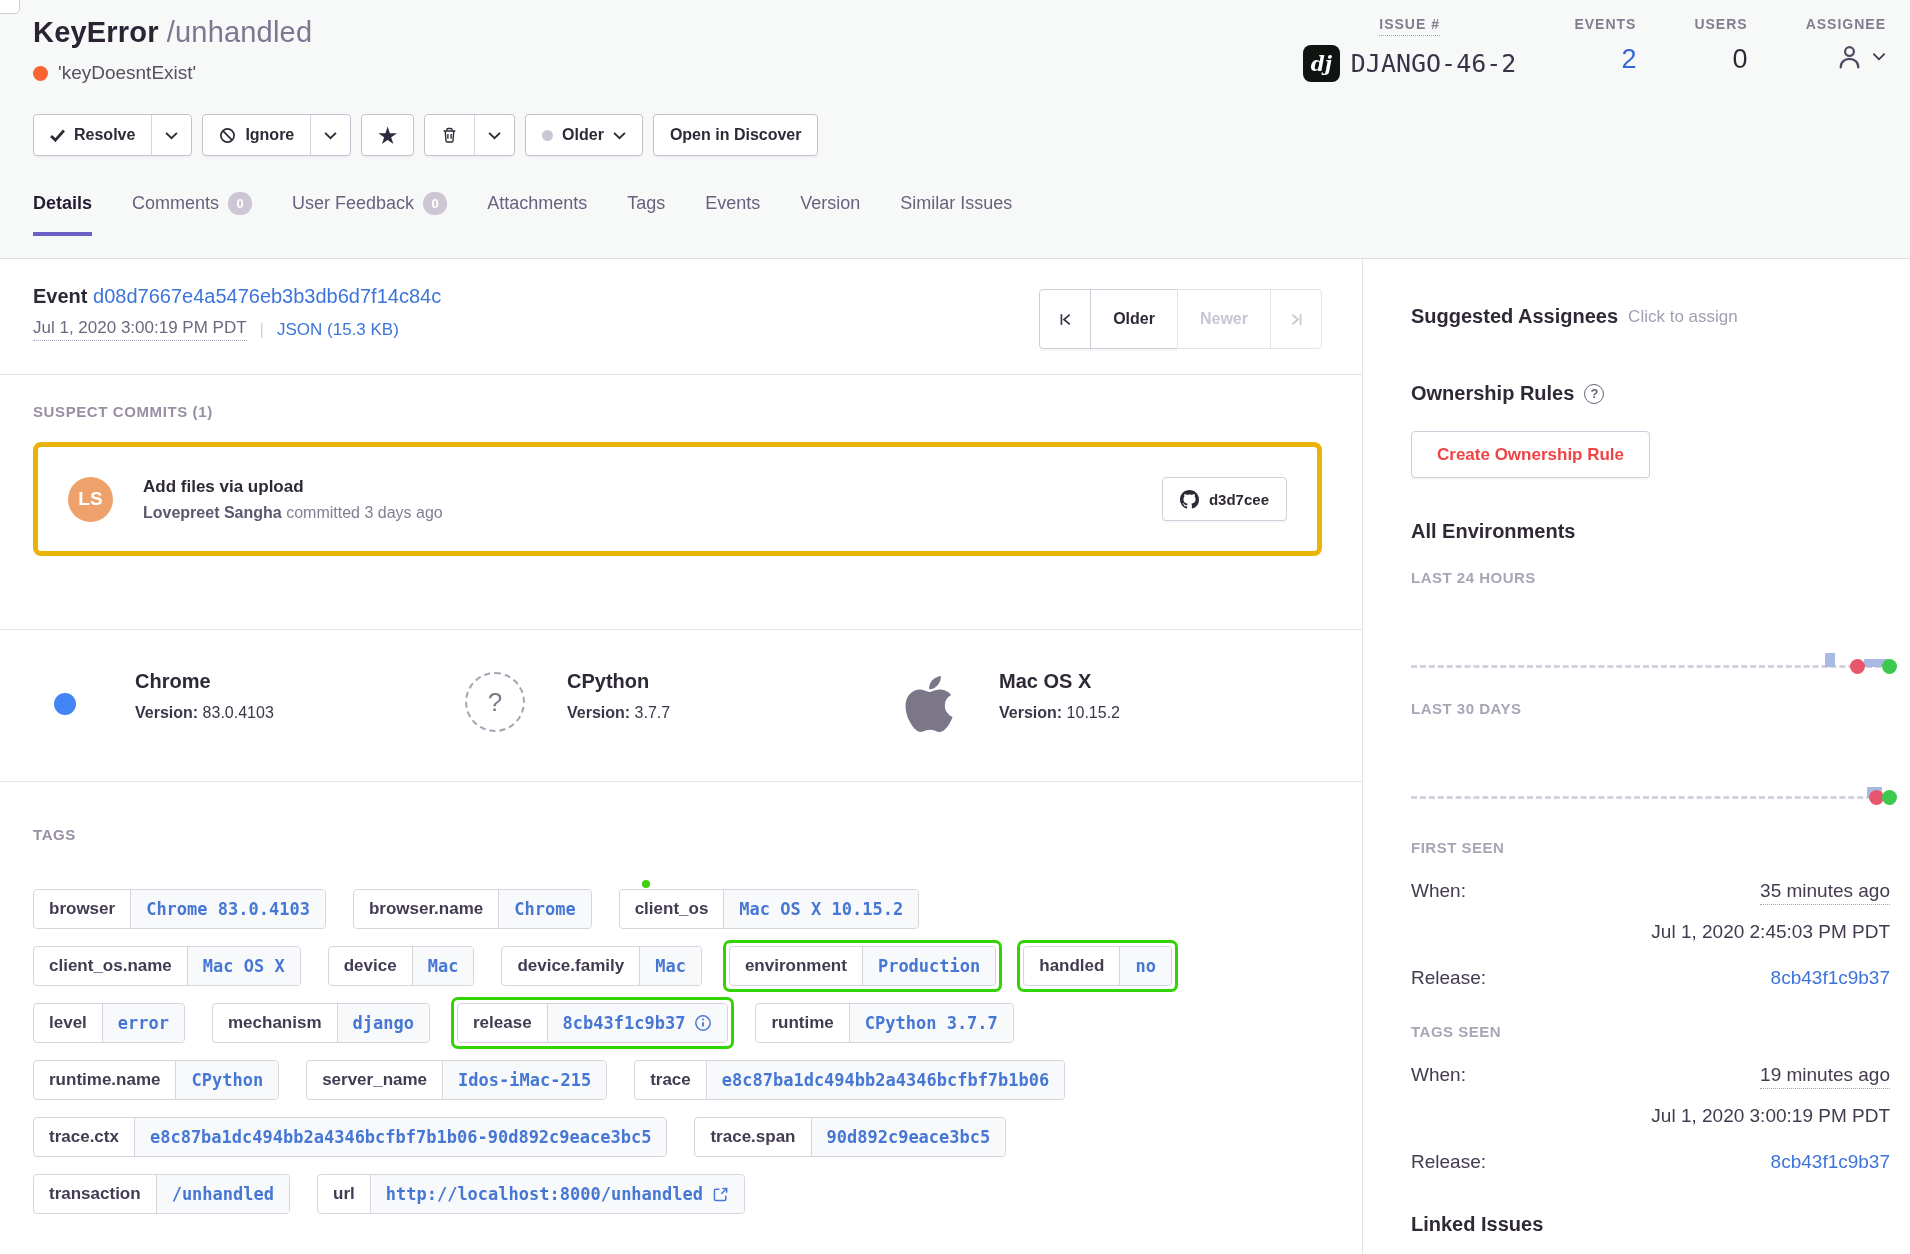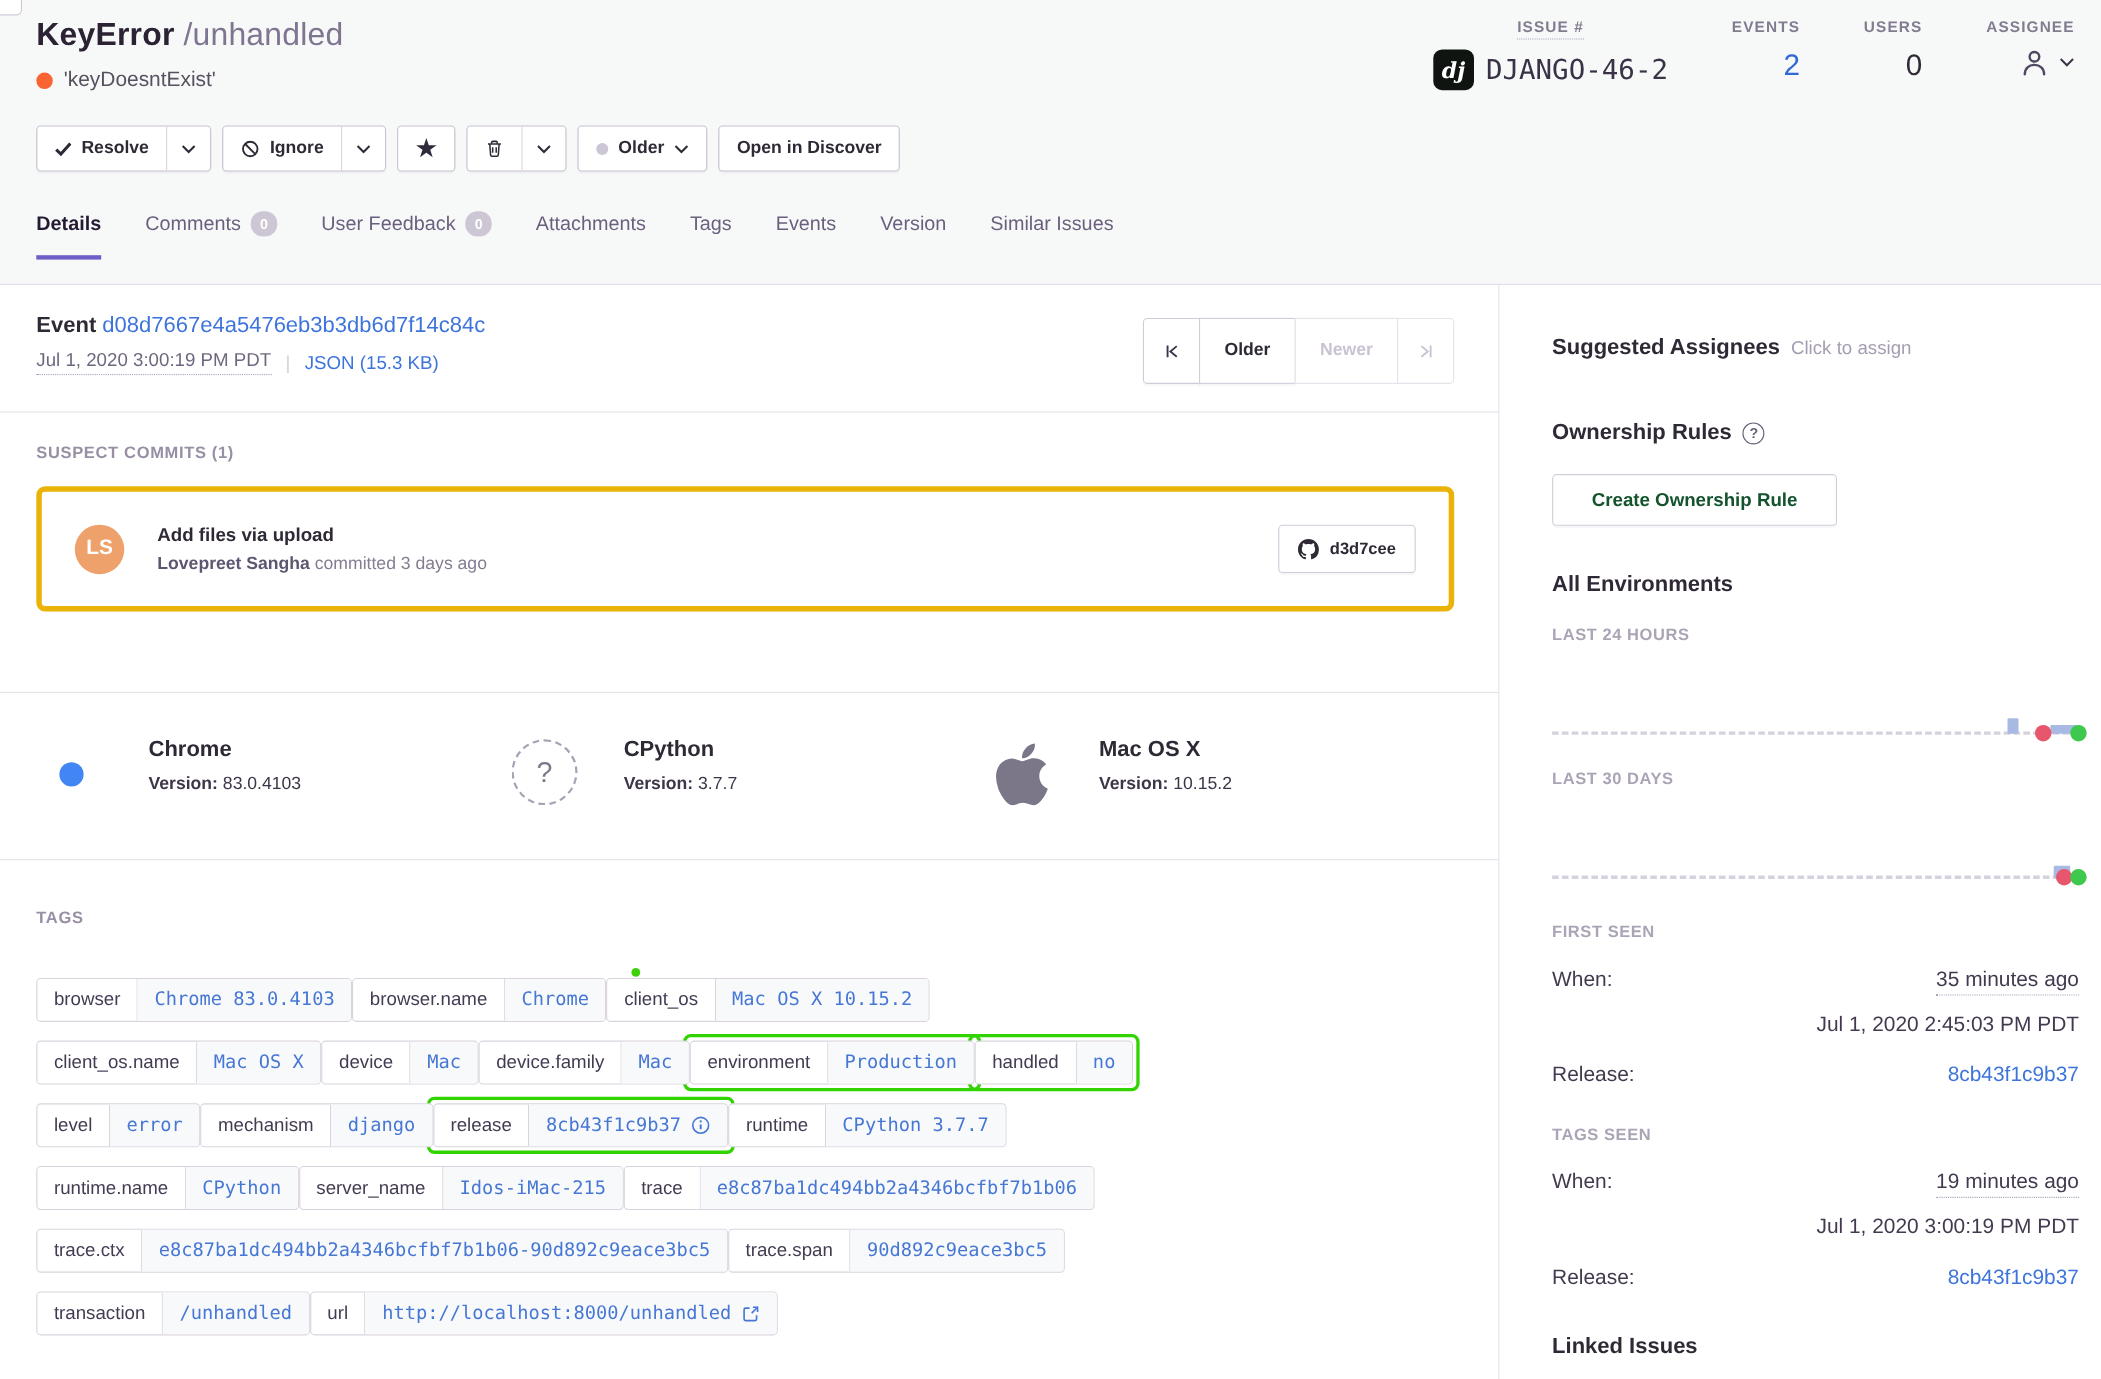--- a/index.html
+++ b/index.html
@@ -103,36 +103,36 @@
   .chrome-blue { position:absolute; top:21px; left:21px; width:22px; height:22px; border-radius:50%; background:#4285f4; }
   .unknown-circle { width:60px; height:60px; border:2px dashed #a9a2b4; border-radius:50%;
     display:flex; align-items:center; justify-content:center; font-size:26px; color:#7f788c; }
   .ctx-name { font-size:20px; font-weight:700; color:#2f2936; margin-top:4px; }
   .ctx-version { margin-top:11px; font-size:16px; color:#3d3548; }
   .ctx-version b { font-weight:700; }
 
   
   .tags-section { padding:44px 33px 0; }
   .tag-rows { margin-top:46px; }
-  .tag-row { display:flex; align-items:center; gap:0; margin-bottom:17px; height:40px; }
+  .tag-row { display:flex; align-items:center; gap:27px; margin-bottom:17px; height:40px;font-weight:bold; }
   .tag-pill { display:inline-flex; height:40px; border:1px solid #d9d3de; border-radius:4px; background:#fff;
     position:relative; }
   .tag-key { display:flex; align-items:center; padding:0 15px; font-size:17px; color:#433b52; }
   .tag-val { display:flex; align-items:center; gap:9px; padding:0 15px; background:#f8f9fb;
     border-left:1px solid #d9d3de; border-radius:0 3px 3px 0; font-family:"DejaVu Sans Mono", monospace;
     font-size:17px; color:#4677d4; text-decoration:none; cursor:pointer; }
   .tag-hl { display:inline-flex; border:3px solid #31d300; border-radius:7px; padding:3px; margin:-6px; }
   .green-dot { position:absolute; top:-10px; left:22px; width:8px; height:8px; border-radius:50%; background:#3ed10a; }
 
   
   .sb-title { font-size:20px; font-weight:700; color:#2f2936; display:flex; align-items:center; gap:10px; }
   .sb-hint { font-size:17px; font-weight:400; color:#a49db1; cursor:pointer; }
   .ownership { margin-top:54px; }
   .create-rule-btn { margin-top:26px; background:#fff; border:1px solid #d2ccda; border-radius:4px;
-    height:47px; padding:0 35px; font-size:17px; font-weight:700; color:#14532d;
+    height:47px; padding:0 25px; font-size:17px; font-weight:700; color:#ef4444;
     box-shadow:0 2px 0 rgba(54,45,89,.04); cursor:pointer; font-family:"Liberation Sans", sans-serif; }
   .all-env { margin-top:42px; }
   .sb-sub { margin-top:26px; font-size:15px; font-weight:700; letter-spacing:.5px; color:#aba4b6; }
   .sparkline { position:relative; height:80px; margin-top:8px; }
   .spark-base { position:absolute; left:0; right:0; bottom:6px; border-top:3px dashed #d6d2dd; }
   .spark-bar { position:absolute; background:#a8b9e4; border-radius:1px; }
   .spark-dot { position:absolute; width:15px; height:15px; border-radius:50%; bottom:0; }
   .spark-dot.red { background:#e8566d; }
   .spark-dot.green { background:#3ec84d; }
   .seen-block { margin-top:34px; }

